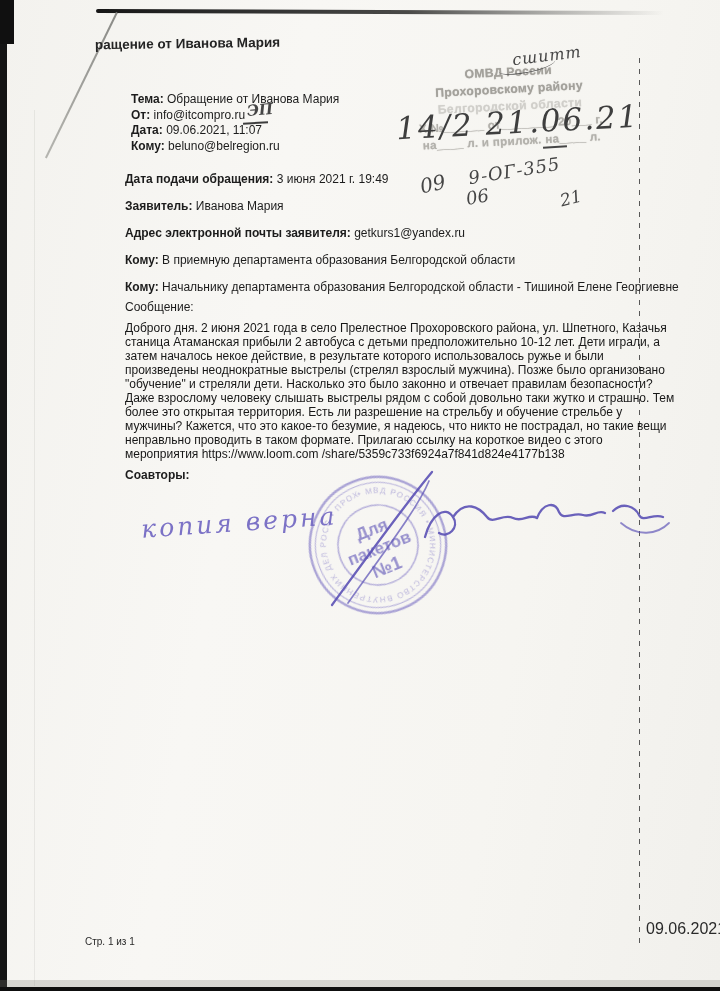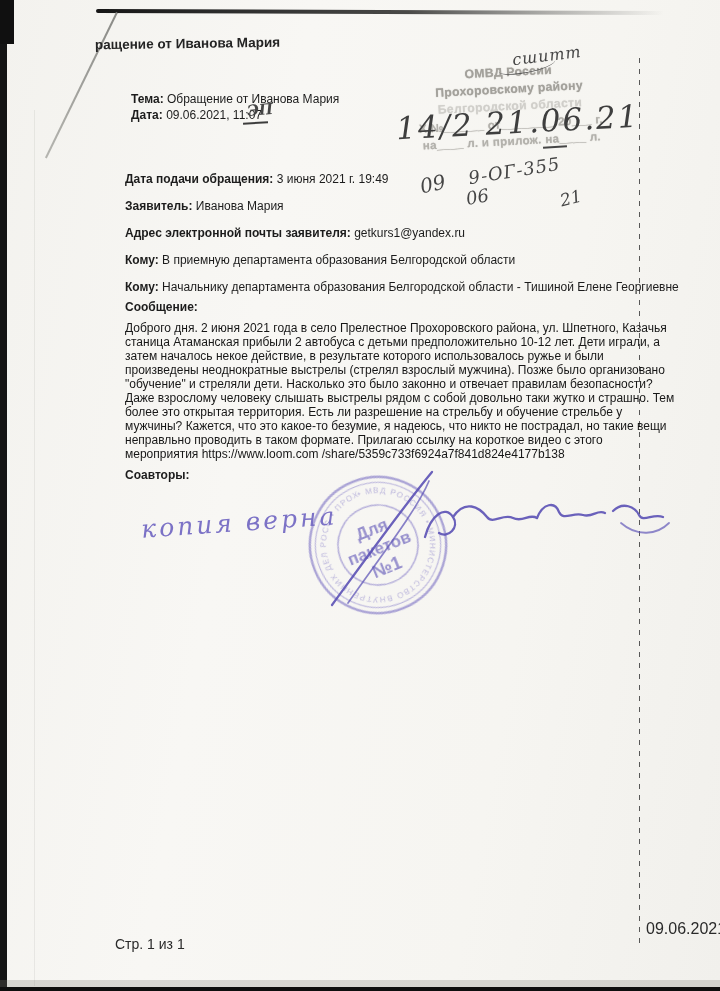--- a/index.html
+++ b/index.html
@@ -26,24 +26,24 @@
   .fold-dash{position:absolute;left:639px;top:58px;width:1.4px;height:890px;opacity:.85;
     background:repeating-linear-gradient(180deg,#3c3c3c 0 5px,rgba(0,0,0,0) 5px 11px);}
   
   .printed{color:#1c1c1c;}
   .doc-title{position:absolute;left:95px;top:36px;font-size:13.5px;font-weight:700;color:#242424;transform:rotate(-.8deg);}
   .meta{position:absolute;left:131px;top:92px;font-size:12px;line-height:15.5px;}
   .meta .b{font-weight:700;}
   .fields{position:absolute;left:125px;top:172px;width:600px;font-size:12px;line-height:15px;}
   .fields .row{margin-bottom:12px;}
   .fields .b{font-weight:700;text-align:right;}
-  .msg-label{position:absolute;left:125px;top:300px;font-size:12px;font-weight:700;}
+  .msg-label{position:absolute;left:125px;top:300px;font-size:12px;font-weight:400;}
   .msg-body{position:absolute;left:125px;top:321px;width:552px;font-size:12px;line-height:14px;color:#171717;}
   .coauthors{position:absolute;left:125px;top:468px;font-size:12px;font-weight:700;}
-  .footer-left{position:absolute;left:85px;top:936px;font-size:14px;color:#2a2a2a;margin-left:30px;}
+  .footer-left{position:absolute;left:85px;top:936px;font-size:10px;color:#2a2a2a;}
   .footer-right{position:absolute;left:646px;top:920px;font-size:16px;color:#2a2a2a;white-space:nowrap;}
   
   .intake-stamp{position:absolute;left:398px;top:64px;width:224px;transform:rotate(-3deg);
     text-align:center;color:#a3a19b;font-weight:700;font-size:12.2px;line-height:17px;letter-spacing:.3px;
     text-shadow:0 0 1px rgba(165,163,158,.9);}
   .intake-stamp .l3{opacity:.45;}
   .intake-stamp .l4,.intake-stamp .l5{opacity:.8;font-weight:600;font-size:11.6px;}
   
   .hand{position:absolute;font-family:"DejaVu Serif",serif;font-style:italic;color:#454545;white-space:nowrap;}
   .hw-top{left:512px;top:46px;font-size:16px;transform:rotate(-7deg);letter-spacing:1px;}
@@ -74,21 +74,23 @@
   <div class="diag-line"></div>
   <div class="sheet-edge"></div>
   <div class="fold-dash"></div>
   <div class="bottom-shade"></div>
   <div class="bottom-band"></div>
 
   <div class="doc-title printed">ращение от Иванова Мария</div>
 
   <div class="meta printed">
     <div><span class="b">Тема:</span> <span>Обращение от Иванова Мария</span></div>
+    <div><span class="b">От:</span> <span>info@itcompro.ru</span></div>
     <div><span class="b">Дата:</span> <span>09.06.2021, 11:07</span></div>
+    <div><span class="b">Кому:</span> <span>beluno@belregion.ru</span></div>
   </div>
 
   <div class="intake-stamp">
     <div class="l1">ОМВД России</div>
     <div class="l2">Прохоровскому району</div>
     <div class="l3">Белгородской области</div>
     <div class="l4">Х.№______ от________ 20___ г.</div>
     <div class="l5">на____ л. и прилож. на____ л.</div>
   </div>
 

